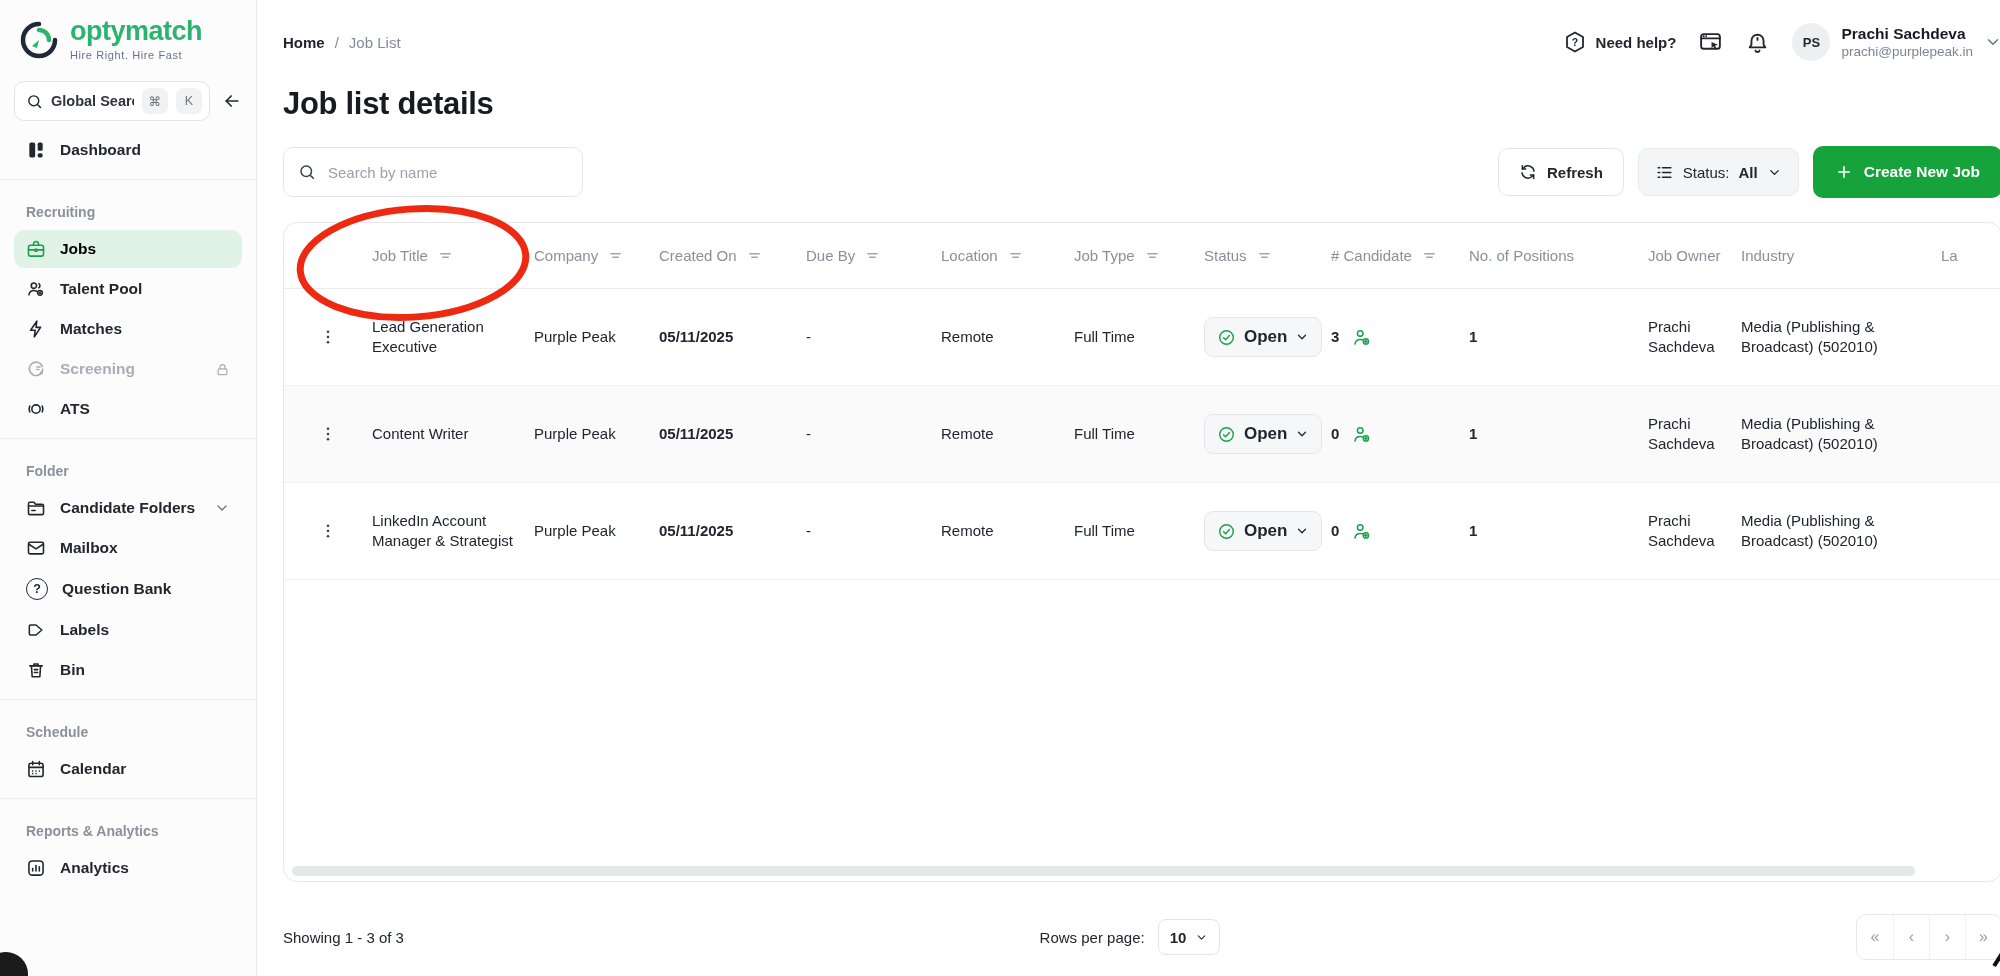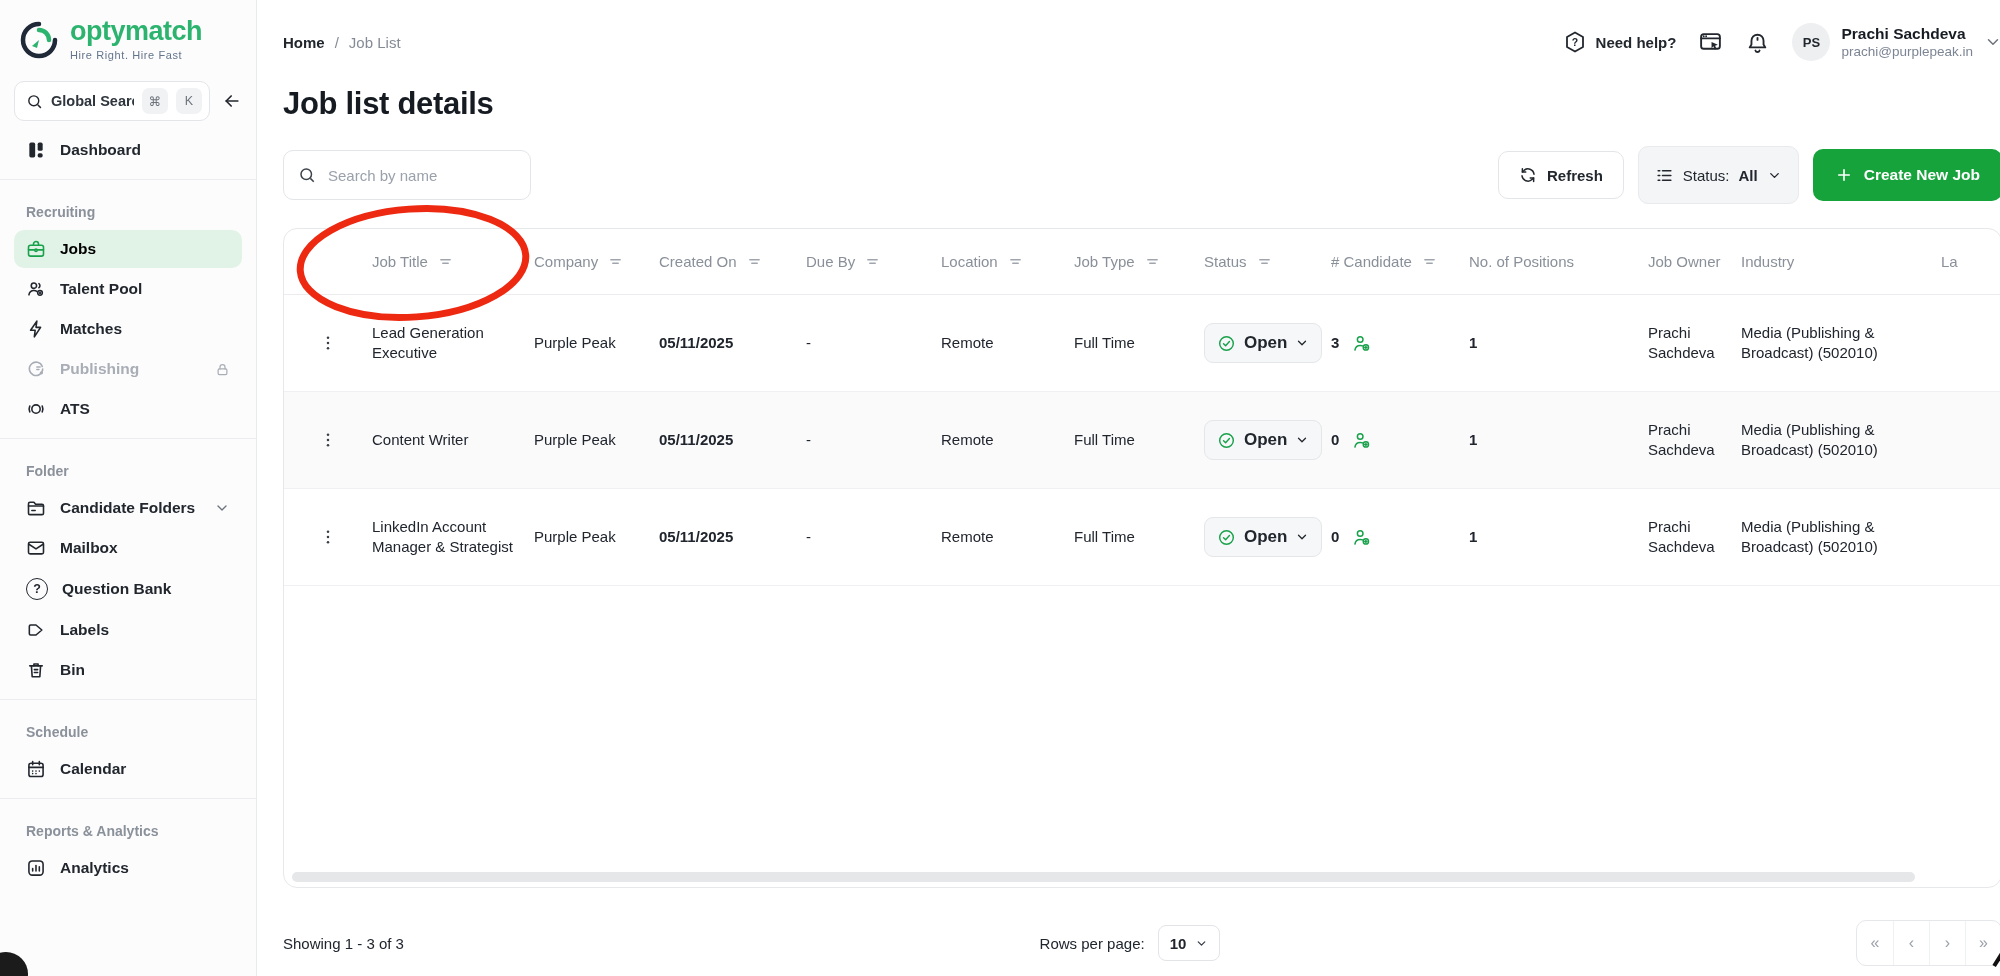--- a/index.html
+++ b/index.html
@@ -44,27 +44,27 @@
   .top-right { display:flex; align-items:center; gap:22px; }
   .helpwrap { display:flex; align-items:center; gap:9px; font-size:15px; font-weight:600; color:#22272e; cursor:pointer; }
   .iconbtn { background:none; border:none; color:#22272e; cursor:pointer; display:grid; place-items:center; }
   .userwrap { display:flex; align-items:center; gap:11px; cursor:pointer; }
   .avatar { width:38px; height:38px; border-radius:50%; background:#edeff1; display:grid; place-items:center; font-size:13px; font-weight:700; color:#22272e; }
   .uname { font-size:15.5px; font-weight:700; color:#171c24; line-height:1.25; }
   .uemail { font-size:13.5px; color:#7c8594; line-height:1.3; }
   .page-title { margin-top:24px; font-size:31px; font-weight:800; color:#161b22; letter-spacing:-0.3px; }
 
   .toolbar { margin-top:24px; display:flex; align-items:center; justify-content:space-between; }
-  .tsearch { position:relative; width:248px; }
+  .tsearch { position:relative; width:300px; }
   .tsearch input { width:100%; height:50px; border:1px solid #e4e5e8; border-radius:10px; padding:0 14px 0 44px; font-family:inherit; font-size:15px; color:#20252e; outline:none; }
   .tsearch input::placeholder { color:#9aa1ab; opacity:1; }
   .tsearch .icon { position:absolute; left:15px; top:16px; color:#3c424a; }
   .tb-right { display:flex; align-items:center; gap:14px; }
   .btn-refresh { display:flex; align-items:center; gap:10px; height:48px; padding:0 20px; background:#fff; border:1px solid #e3e5e8; border-radius:10px; font-family:inherit; font-size:15px; font-weight:600; color:#22272e; cursor:pointer; }
-  .btn-status { display:flex; align-items:center; gap:9px; height:58px; padding:0 16px; background:#f4f5f7; border:1px solid #e8eaec; border-radius:10px; font-family:inherit; font-size:15px; color:#22272e; cursor:pointer; }
+  .btn-status { display:flex; align-items:center; gap:9px; height:48px; padding:0 16px; background:#f4f5f7; border:1px solid #e8eaec; border-radius:10px; font-family:inherit; font-size:15px; color:#22272e; cursor:pointer; }
   .btn-status .slab { font-weight:500; }
   .btn-status .sval { font-weight:700; }
   .btn-create { display:flex; align-items:center; gap:11px; height:52px; padding:0 22px; background:#17a33c; border:none; border-radius:10px; font-family:inherit; font-size:15.5px; font-weight:600; color:#fff; cursor:pointer; }
 
   
   .table-card { position:relative; margin-top:24px; height:660px; border:1px solid #e7e8ea; border-radius:14px; overflow:hidden; background:#fff; }
   .thead, .trow { display:grid; grid-template-columns:88px 162px 125px 147px 135px 133px 130px 127px 138px 179px 93px 200px 60px; }
   .thead { height:66px; align-items:center; border-bottom:1px solid #ececee; }
   .th { display:flex; align-items:center; gap:9px; font-size:15px; color:#8a9099; font-weight:500; padding-right:10px; }
   .trow { min-height:97px; align-items:center; border-bottom:1px solid #f0f0f2; }
@@ -170,21 +170,21 @@
         </svg>
       <span>Matches</span>
     </div>
     <div class="sitem disabled">
       <svg class="icon" width="20" height="20" viewBox="0 0 24 24" fill="none" stroke="currentColor" stroke-width="1.9" stroke-linecap="round">
           <path d="M19.5 9a8 8 0 1 0 .5 3"></path>
           <path d="M13 9.5h4"></path>
           <path d="M13 12.5h2.5"></path>
           <circle cx="18.5" cy="16.5" r="1" fill="currentColor"></circle>
         </svg>
-      <span>Publishing</span>
+      <span>Screening</span>
       <svg class="icon trail" width="15" height="15" viewBox="0 0 24 24" fill="none" stroke="#a9aeb6" stroke-width="2" stroke-linecap="round">
           <rect x="5" y="11" width="14" height="9" rx="2"></rect>
           <path d="M8 11V8a4 4 0 0 1 8 0v3"></path>
         </svg>
     </div>
     <div class="sitem">
       <svg class="icon" width="20" height="20" viewBox="0 0 24 24" fill="none" stroke="currentColor" stroke-width="1.9" stroke-linecap="round">
           <circle cx="12" cy="12" r="5"></circle>
           <path d="M4.5 8.5a8.5 8.5 0 0 0 0 7"></path>
           <path d="M19.5 8.5a8.5 8.5 0 0 1 0 7"></path>

